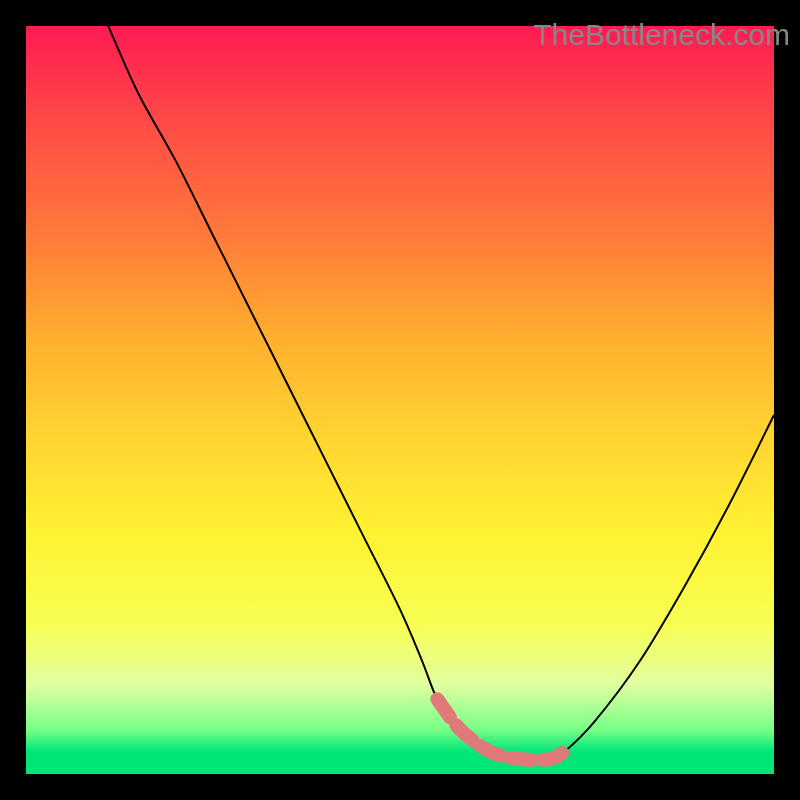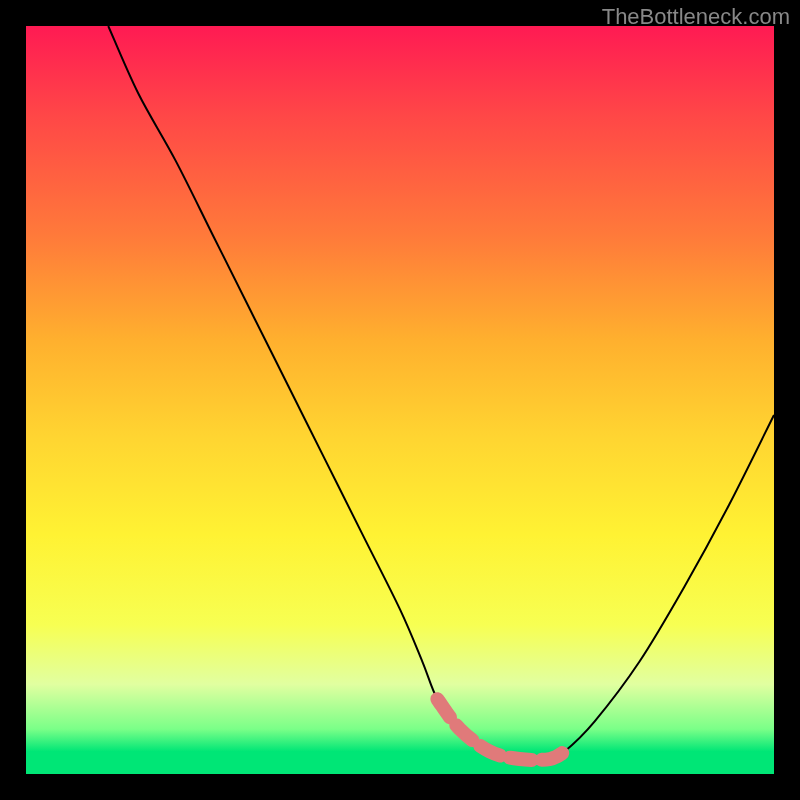--- a/index.html
+++ b/index.html
@@ -6,24 +6,24 @@
     margin: 0;
     padding: 0;
     width: 800px;
     height: 800px;
     background: #000;
     font-family: Arial, Helvetica, sans-serif;
     position: relative;
   }
   .watermark {
     position: absolute;
-    top: 4px;
+    top: 18px;
     right: 10px;
     color: #888;
-    font-size: 22px;
+    font-size: 30px;
     z-index: 10;
   }
   .plot-area {
     position: absolute;
     left: 26px;
     top: 26px;
     width: 748px;
     height: 748px;
     background: linear-gradient(to bottom,
       #ff1a53 0%,

